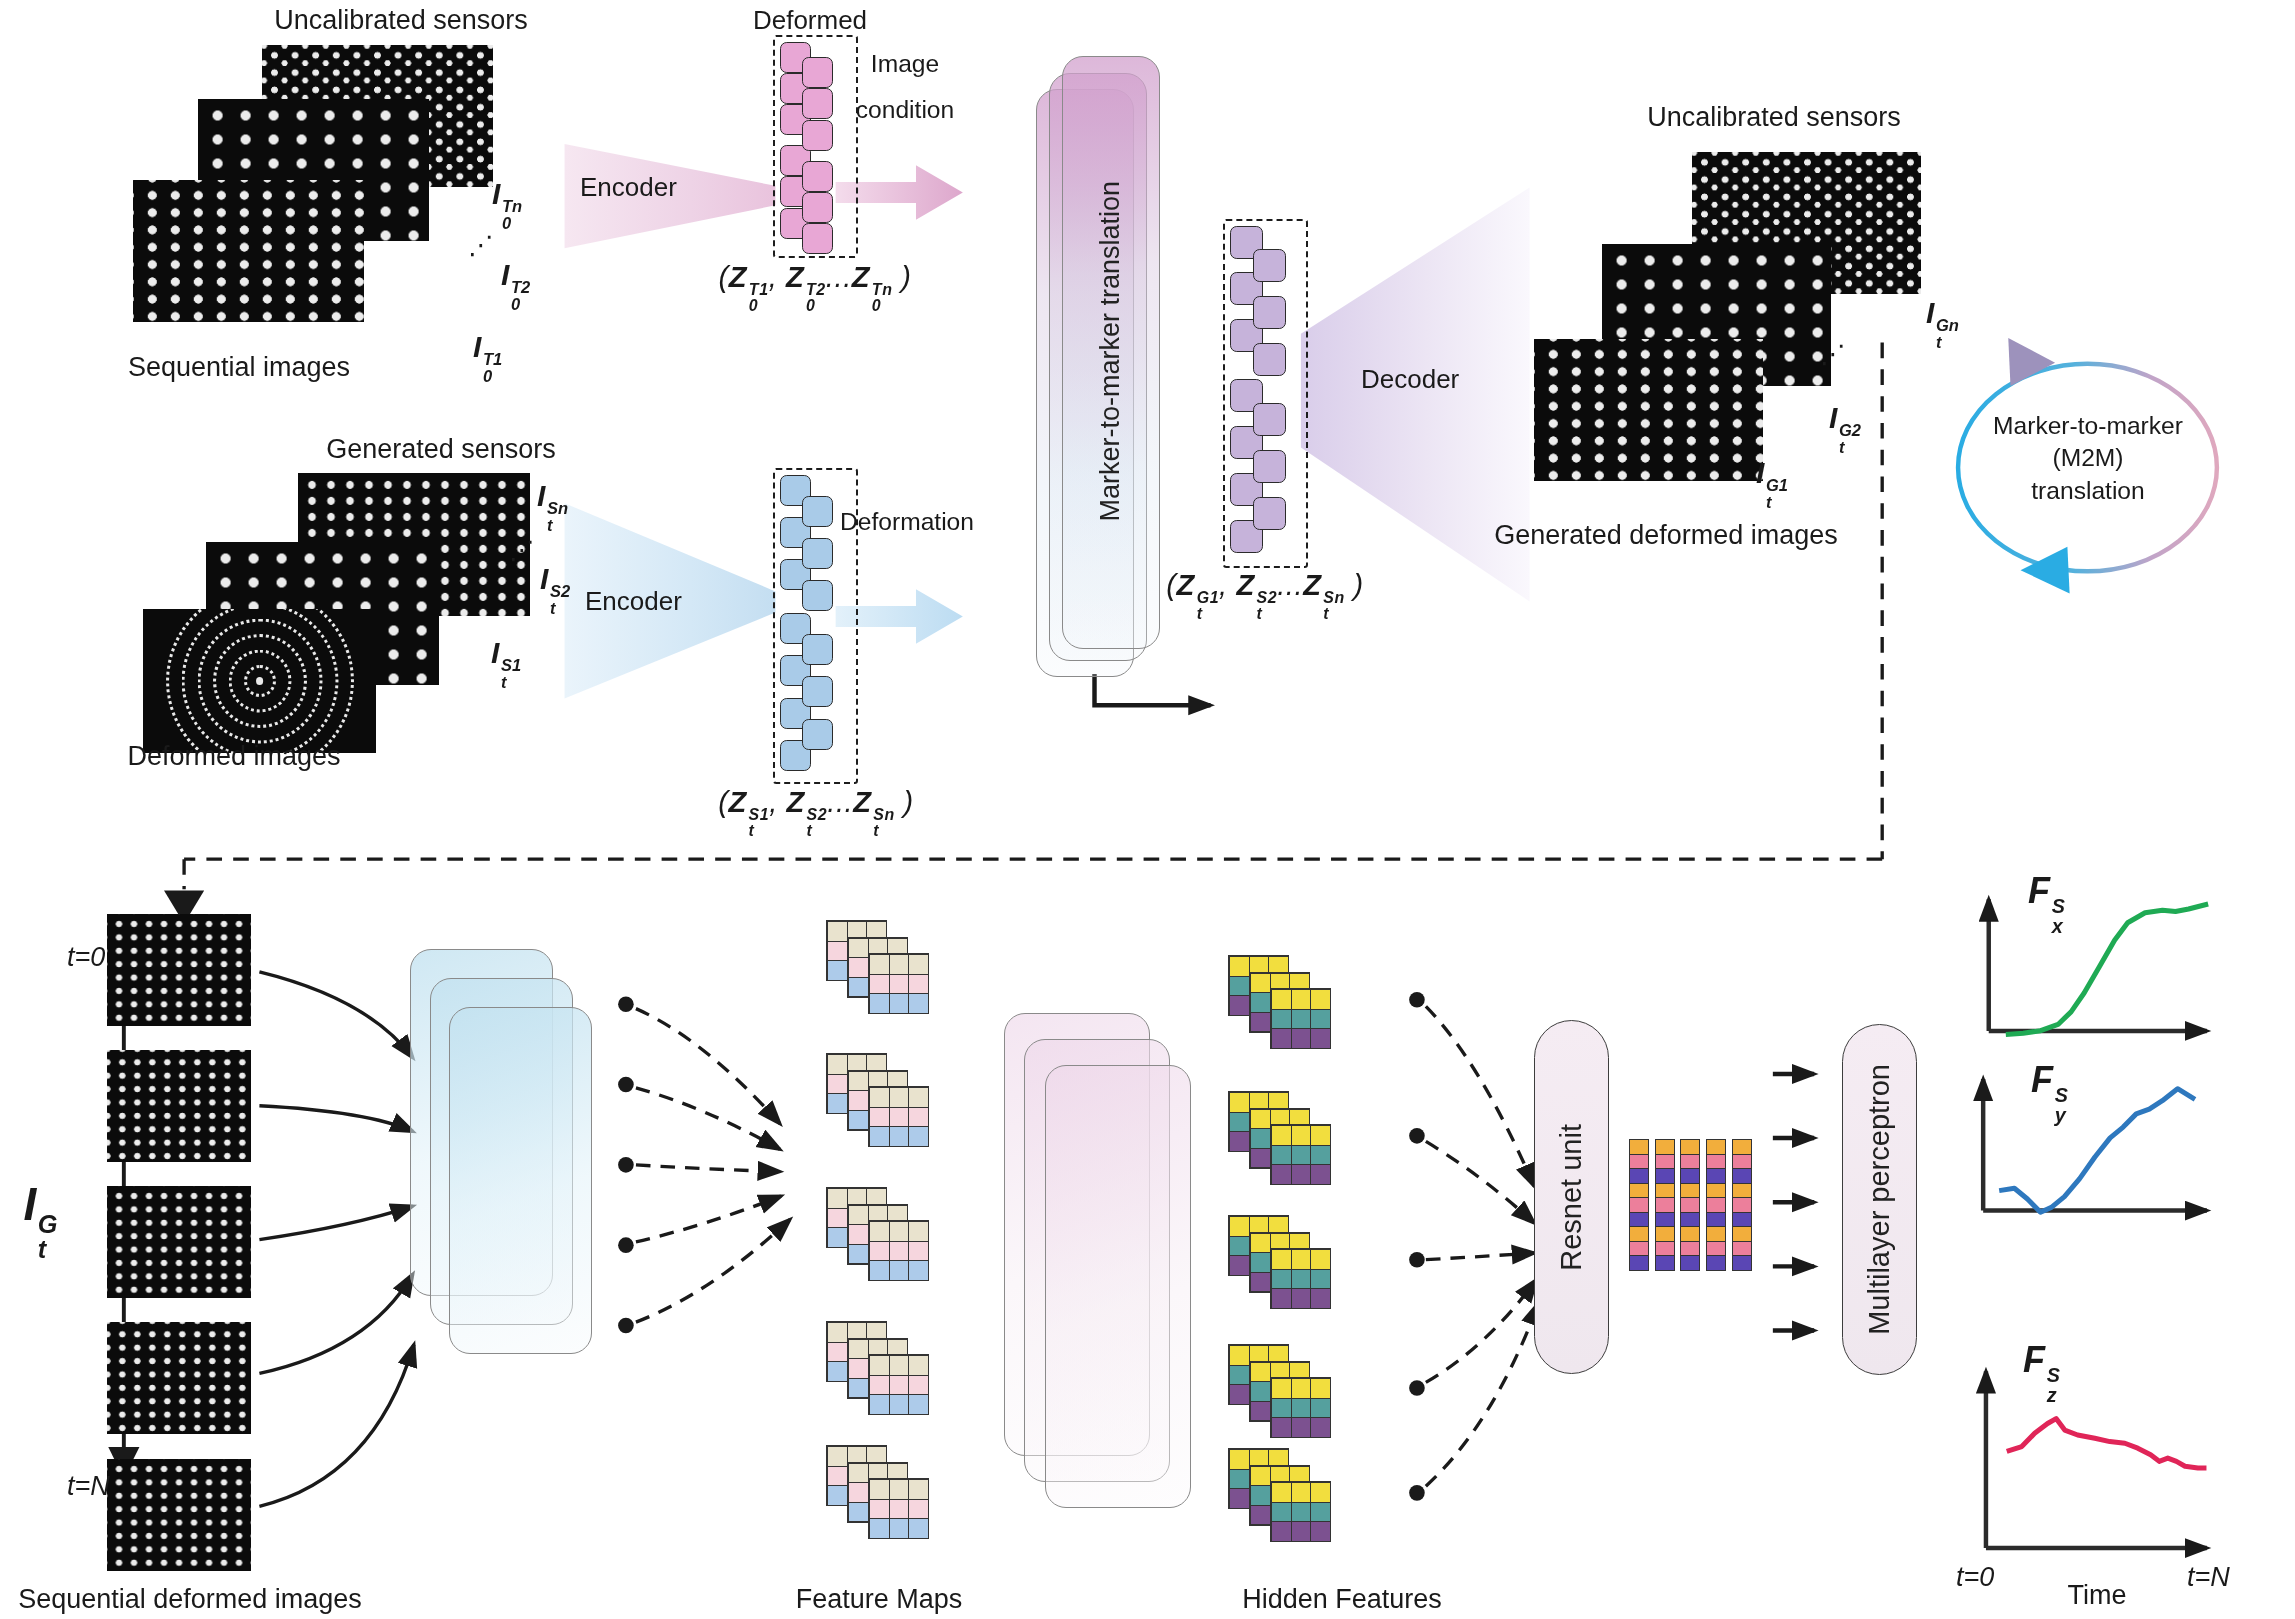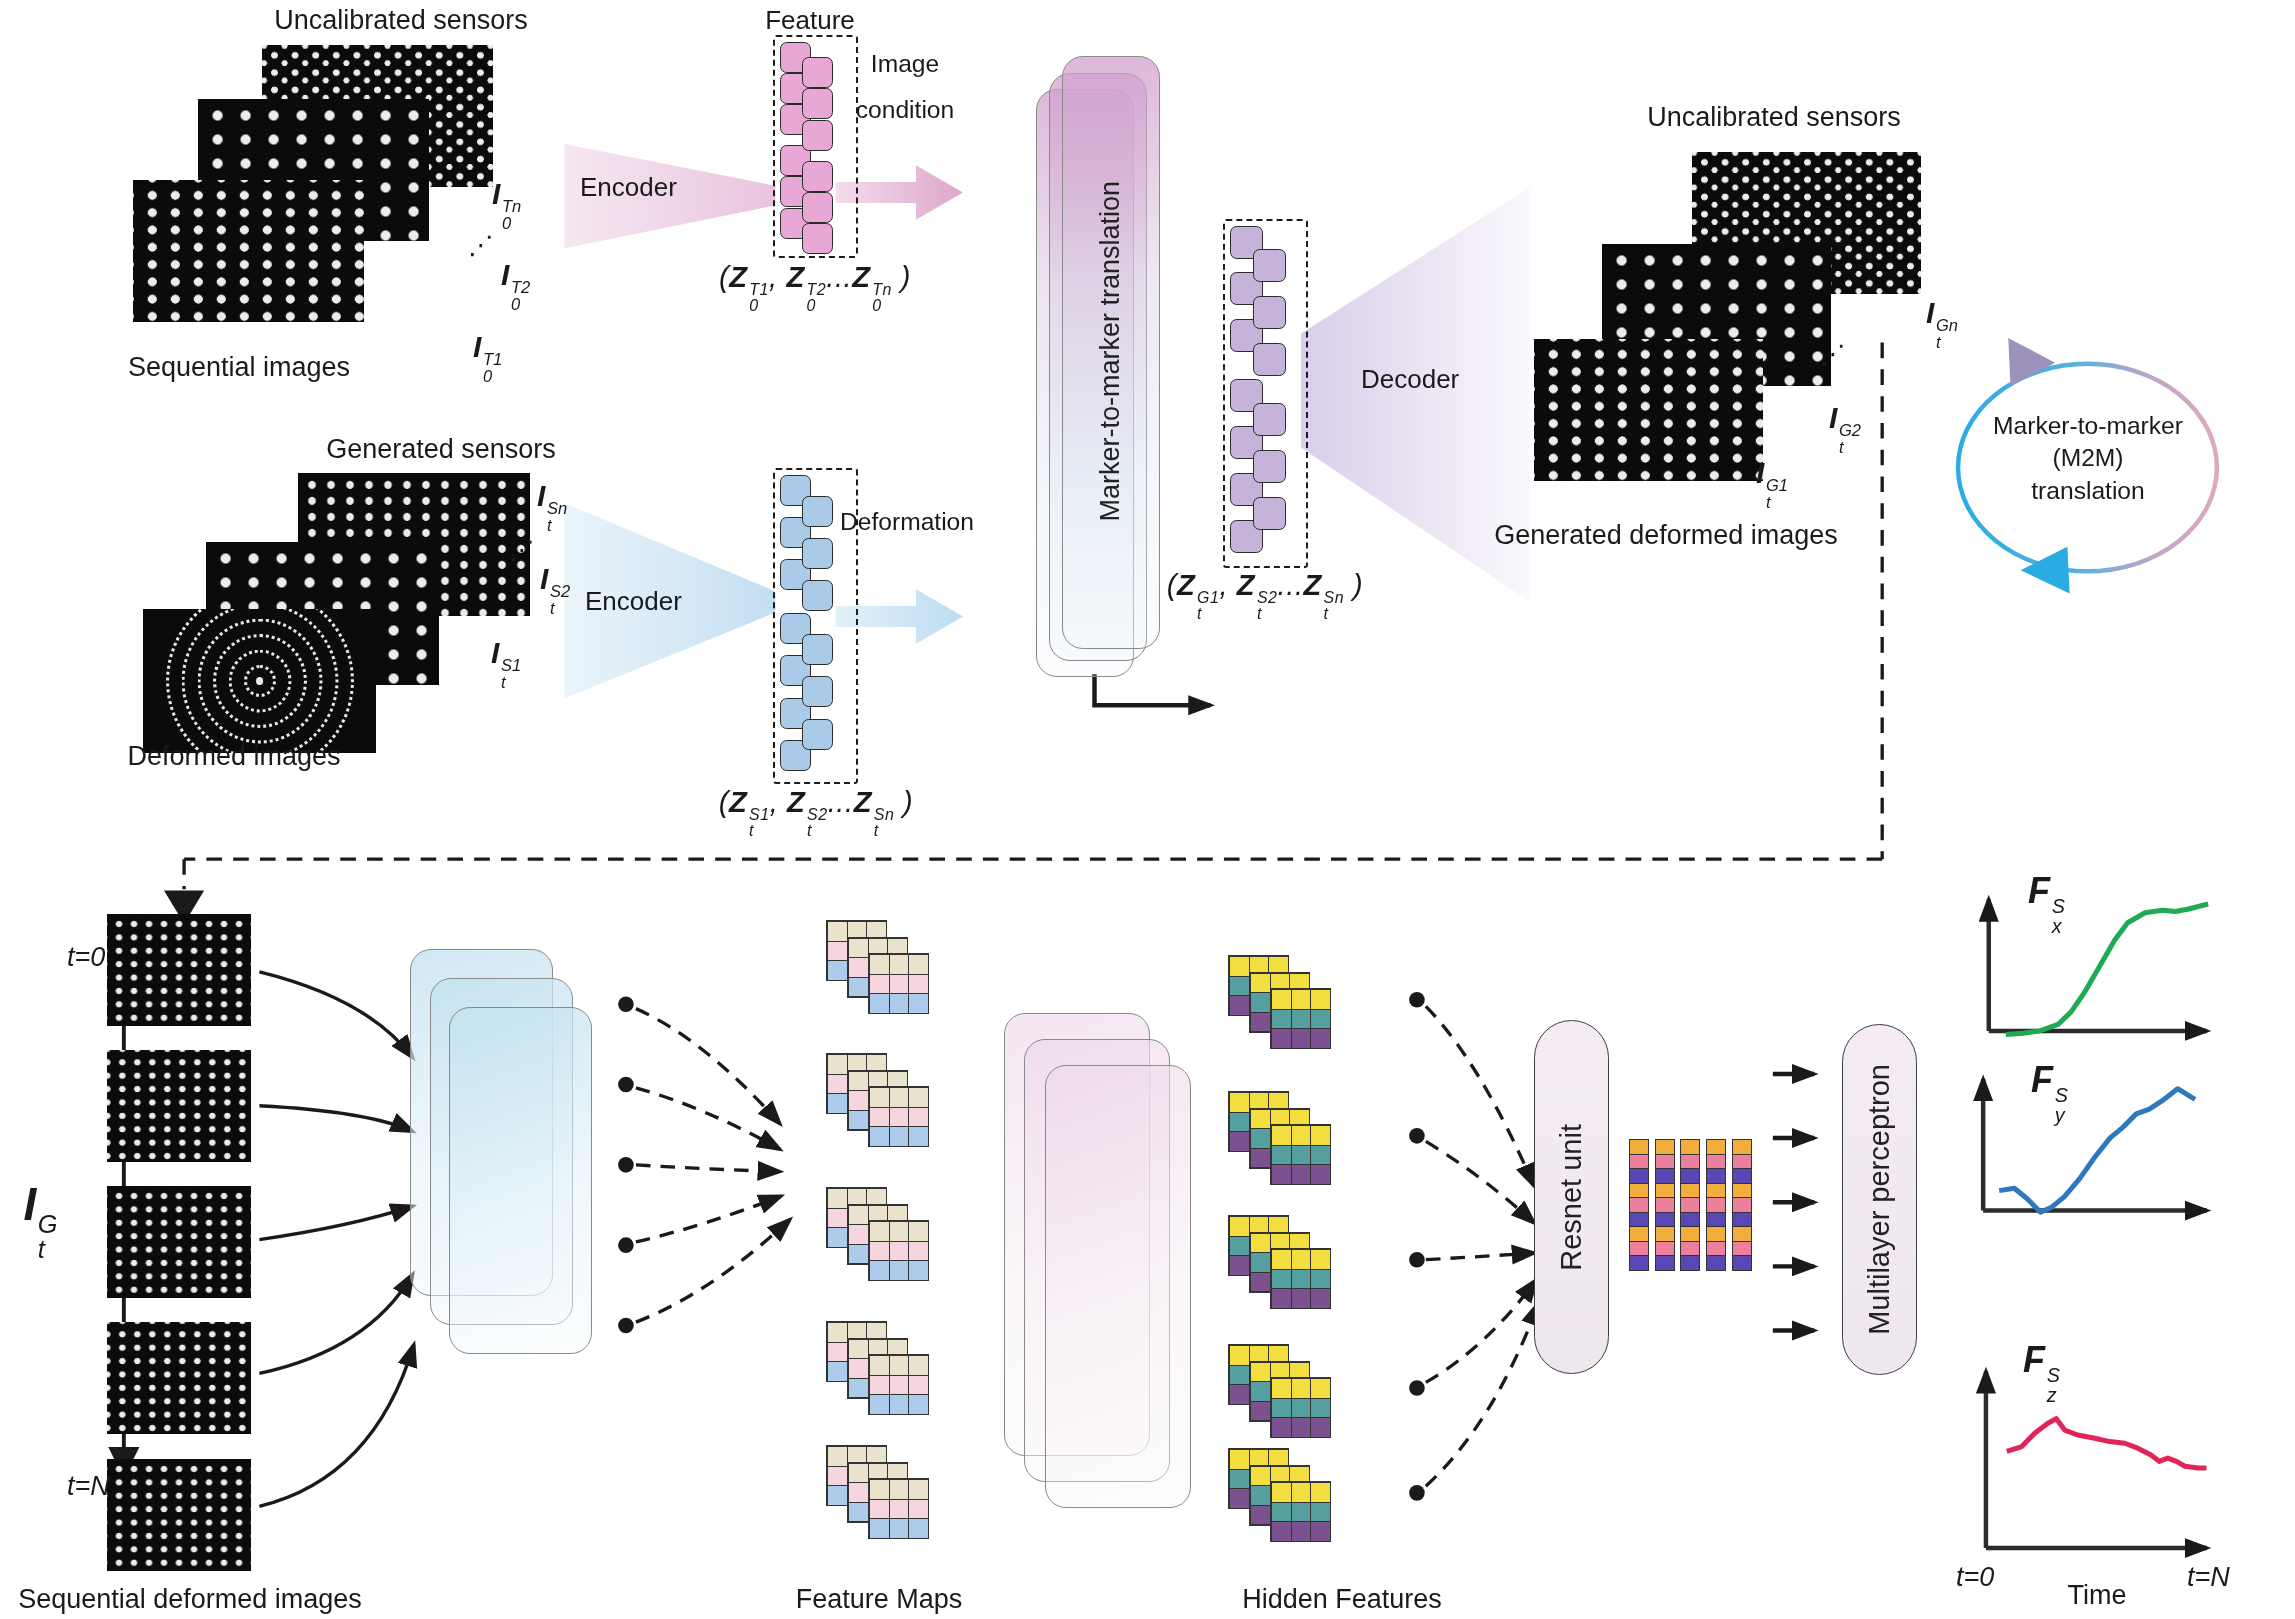--- a/index.html
+++ b/index.html
@@ -22,21 +22,21 @@
   .sq{position:absolute;border:1.7px solid #2b2b2b;border-radius:6.7px;box-sizing:border-box;}
   .panel{position:absolute;border:1.4px solid #8a8a8a;border-radius:21px;z-index:2;}
   .panel-m2m{background:linear-gradient(180deg,rgba(210,160,205,0.75) 0%,rgba(216,200,224,0.45) 35%,rgba(222,232,243,0.35) 70%,rgba(240,245,250,0.25) 100%);}
   .panel-enc{background:linear-gradient(160deg,rgba(195,226,240,0.80) 0%,rgba(226,242,249,0.55) 55%,rgba(246,250,252,0.40) 100%);}
   .panel-spa{background:linear-gradient(160deg,rgba(238,216,234,0.65) 0%,rgba(247,239,245,0.5) 55%,rgba(252,250,252,0.4) 100%);}
   .paneltxt{position:absolute;display:flex;align-items:center;justify-content:center;text-align:center;z-index:3;}
   .pill{position:absolute;border:1.7px solid #3d3d3d;border-radius:39px;z-index:2;
         background:linear-gradient(180deg,#f5ecf3 0%,#efe7ee 100%);display:flex;align-items:center;justify-content:center;}
   .vtext{writing-mode:vertical-rl;transform:rotate(180deg);font-size:29px;color:#222;}
   .fb{font-style:italic;font-weight:600;}
-  .supsub{display:inline-flex;flex-direction:column;align-items:flex-start;font-size:0.55em;line-height:1.02;font-style:italic;vertical-align:-0.5em;margin-left:1.7px;font-weight:400;}
+  .supsub{display:inline-flex;flex-direction:column;align-items:flex-start;font-size:0.55em;line-height:1.02;font-style:italic;vertical-align:-0.5em;margin-left:1.7px;font-weight:700;}
   .frm{font-size:29px;font-style:italic;font-weight:500;letter-spacing:0.6px;}
   .ilabel{font-size:30px;}
   .dots3{font-size:26px;letter-spacing:1.1px;}
   .grid3{position:absolute;border:1.1px solid #333;}
   .grid3 i{position:absolute;border:1.1px solid #333;box-sizing:border-box;display:block;}
   .colcell{position:absolute;border:1.1px solid #333;box-sizing:border-box;}
   .diffwrap{position:absolute;background:linear-gradient(90deg,#2aace2 0%,#a9a6cd 55%,#e2a9bd 100%);border-radius:15.6px;padding:3.9px;z-index:2;}
   .diffinner{background:#fff;border-radius:11.7px;width:100%;height:100%;display:flex;flex-direction:column;align-items:center;justify-content:center;box-sizing:border-box;}
 </style>
 </head>
@@ -179,21 +179,21 @@
         <span>0</span>
       </span></div>
   <div class="lbl ilabel" style="left:473px;top:330px;"><span class="fb">I</span><span class="supsub">
         <span>T1</span>
         <span>0</span>
       </span></div>
   <div class="lbl t48 ctr" style="left:239px;top:352px;">Sequential images</div>
 
   <div class="lbl t46" style="left:580px;top:172px;">Encoder</div>
 
-  <div class="lbl t46 ctr" style="left:810px;top:4.5px;">Feature</div>
+  <div class="lbl t46 ctr" style="left:810px;top:4.5px;">Deformed</div>
   <div class="dashbox" style="left:773px;top:35px;width:81px;height:219px;">
       <span class="sq" style="left: 4.5px; top: 4.5px; width: 31px; height: 31px; background: rgb(232, 167, 213); z-index: 2;"></span>
       <span class="sq" style="left: 27px; top: 20px; width: 31px; height: 31px; background: rgb(232, 167, 213); z-index: 3;"></span>
       <span class="sq" style="left: 4.5px; top: 36px; width: 31px; height: 31px; background: rgb(232, 167, 213); z-index: 2;"></span>
       <span class="sq" style="left: 27px; top: 51px; width: 31px; height: 31px; background: rgb(232, 167, 213); z-index: 3;"></span>
       <span class="sq" style="left: 4.5px; top: 67px; width: 31px; height: 31px; background: rgb(232, 167, 213); z-index: 2;"></span>
       <span class="sq" style="left: 27px; top: 83px; width: 31px; height: 31px; background: rgb(232, 167, 213); z-index: 3;"></span>
       <span class="sq" style="left: 4.5px; top: 108px; width: 31px; height: 31px; background: rgb(232, 167, 213); z-index: 2;"></span>
       <span class="sq" style="left: 27px; top: 124px; width: 31px; height: 31px; background: rgb(232, 167, 213); z-index: 3;"></span>
       <span class="sq" style="left: 4.5px; top: 139px; width: 31px; height: 31px; background: rgb(232, 167, 213); z-index: 2;"></span>

